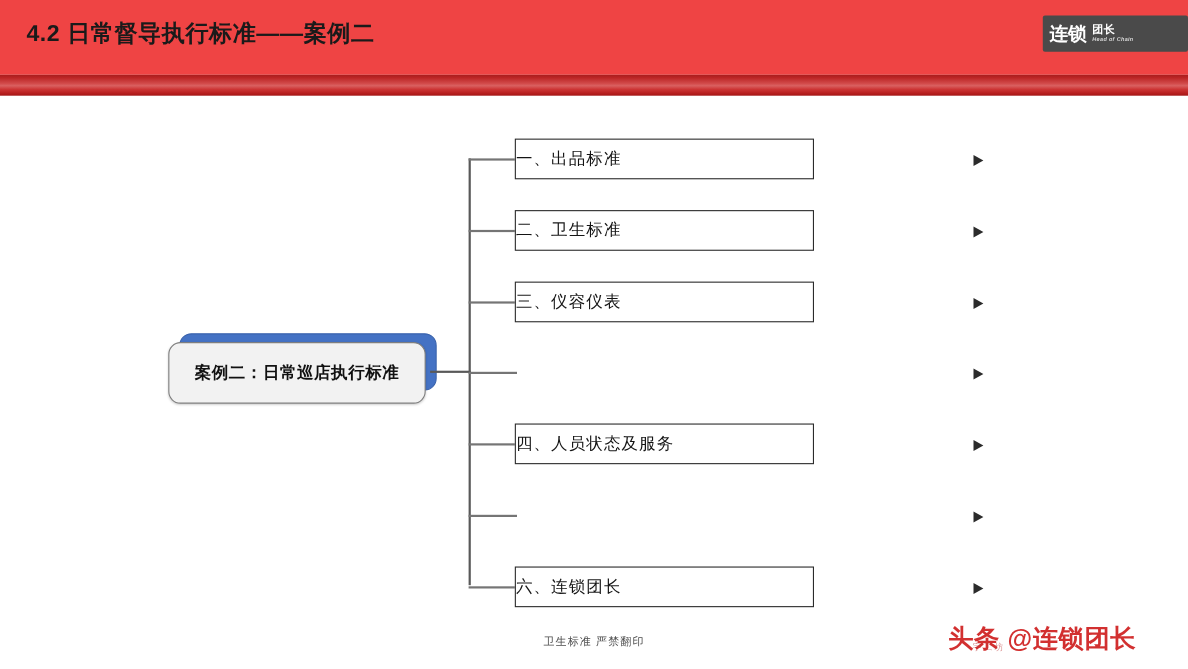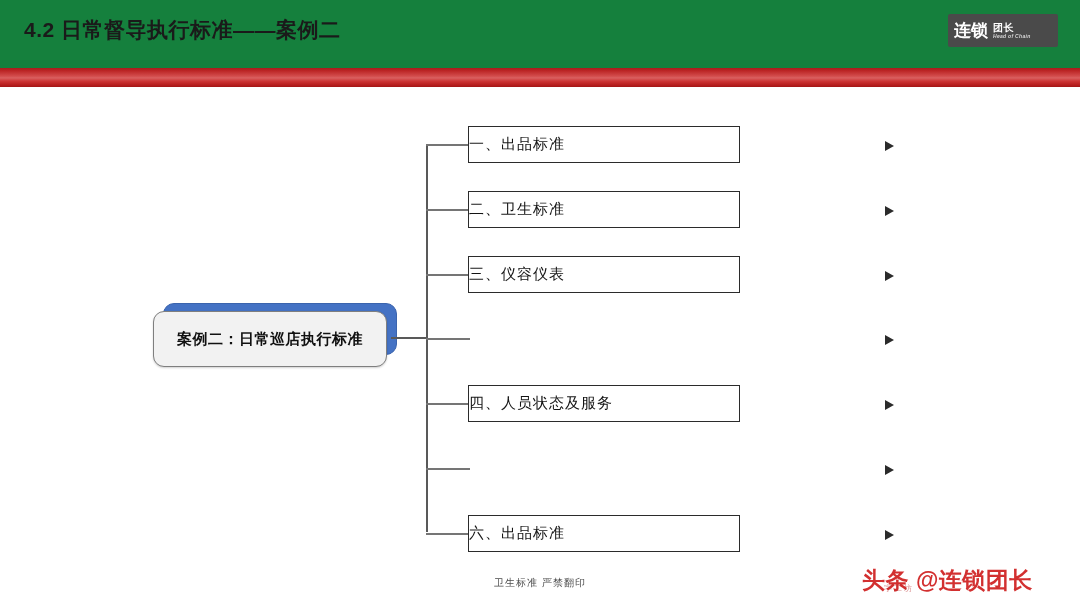--- a/index.html
+++ b/index.html
@@ -8,30 +8,30 @@
     background:#ffffff;
     font-family:"Liberation Sans","DejaVu Sans",sans-serif;
     overflow:hidden;
     position:relative;
   }
   .slide{position:absolute;inset:0;background:#fff;}
 
   
   .header{
     position:absolute;left:0;top:0;width:1080px;height:68px;
-    background:#15803d;
+    background:#ef4444;
   }
   .slide-title{
     position:absolute;left:24px;top:16px;
     font-size:21px;font-weight:bold;color:#1a1a1a;
     letter-spacing:0.5px;white-space:nowrap;
   }
   .logo{
     position:absolute;left:948px;top:14px;
-    width:110px;height:33px;
+    width:132px;height:33px;
     background:#4a4a4a;
     border-radius:2px;
     display:flex;align-items:center;
     padding:0 6px;box-sizing:border-box;
     overflow:hidden;
   }
   .logo-main{
     color:#ffffff;font-size:17px;font-weight:bold;
     letter-spacing:0px;line-height:1;
     white-space:nowrap;
@@ -201,21 +201,21 @@
     <div class="leaf" style="top:104px">
       <span class="leaf-label">二、卫生标准</span>
     </div>
     <div class="leaf" style="top:169px">
       <span class="leaf-label">三、仪容仪表</span>
     </div>
     <div class="leaf" style="top:298px">
       <span class="leaf-label">四、人员状态及服务</span>
     </div>
     <div class="leaf" style="top:428px">
-      <span class="leaf-label">六、出品标准</span>
+      <span class="leaf-label">六、连锁团长</span>
     </div>
 
   </div>
 
   <div class="footer-note">卫生标准 严禁翻印</div>
 
   <div class="watermark">头条 @连锁团长</div>
   <div class="wm-sub">字工坊</div>
 
 </div>

